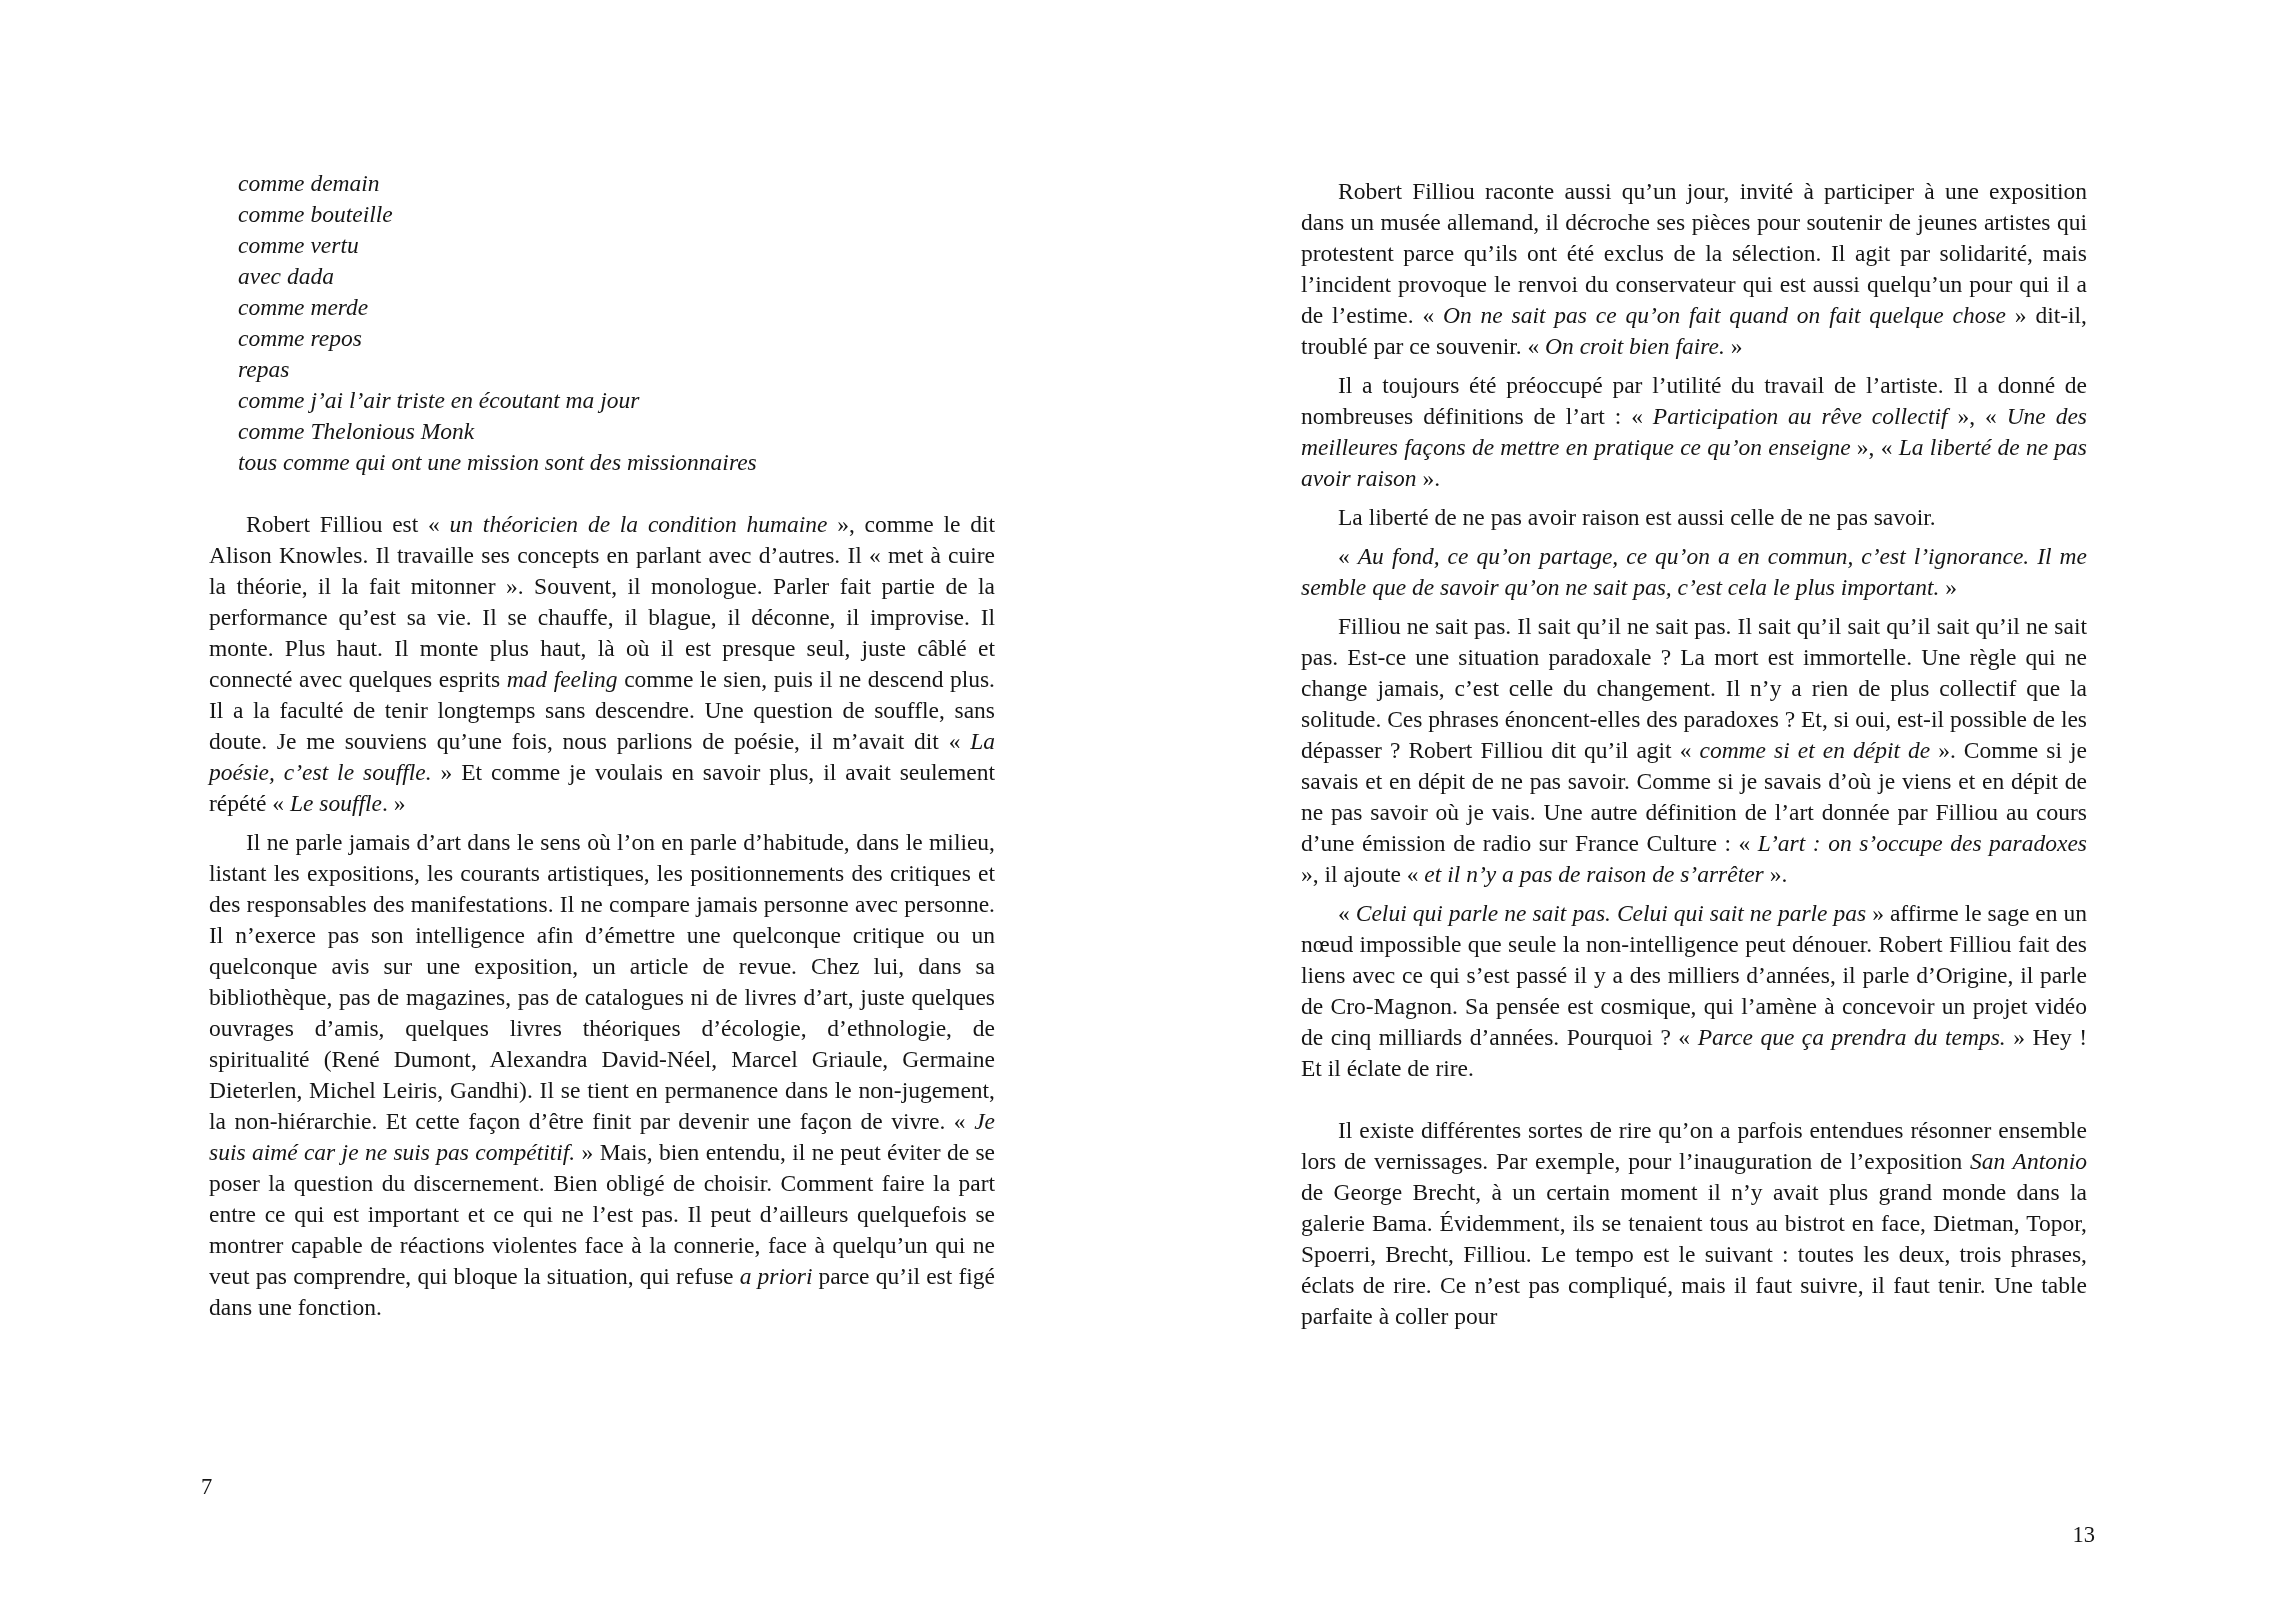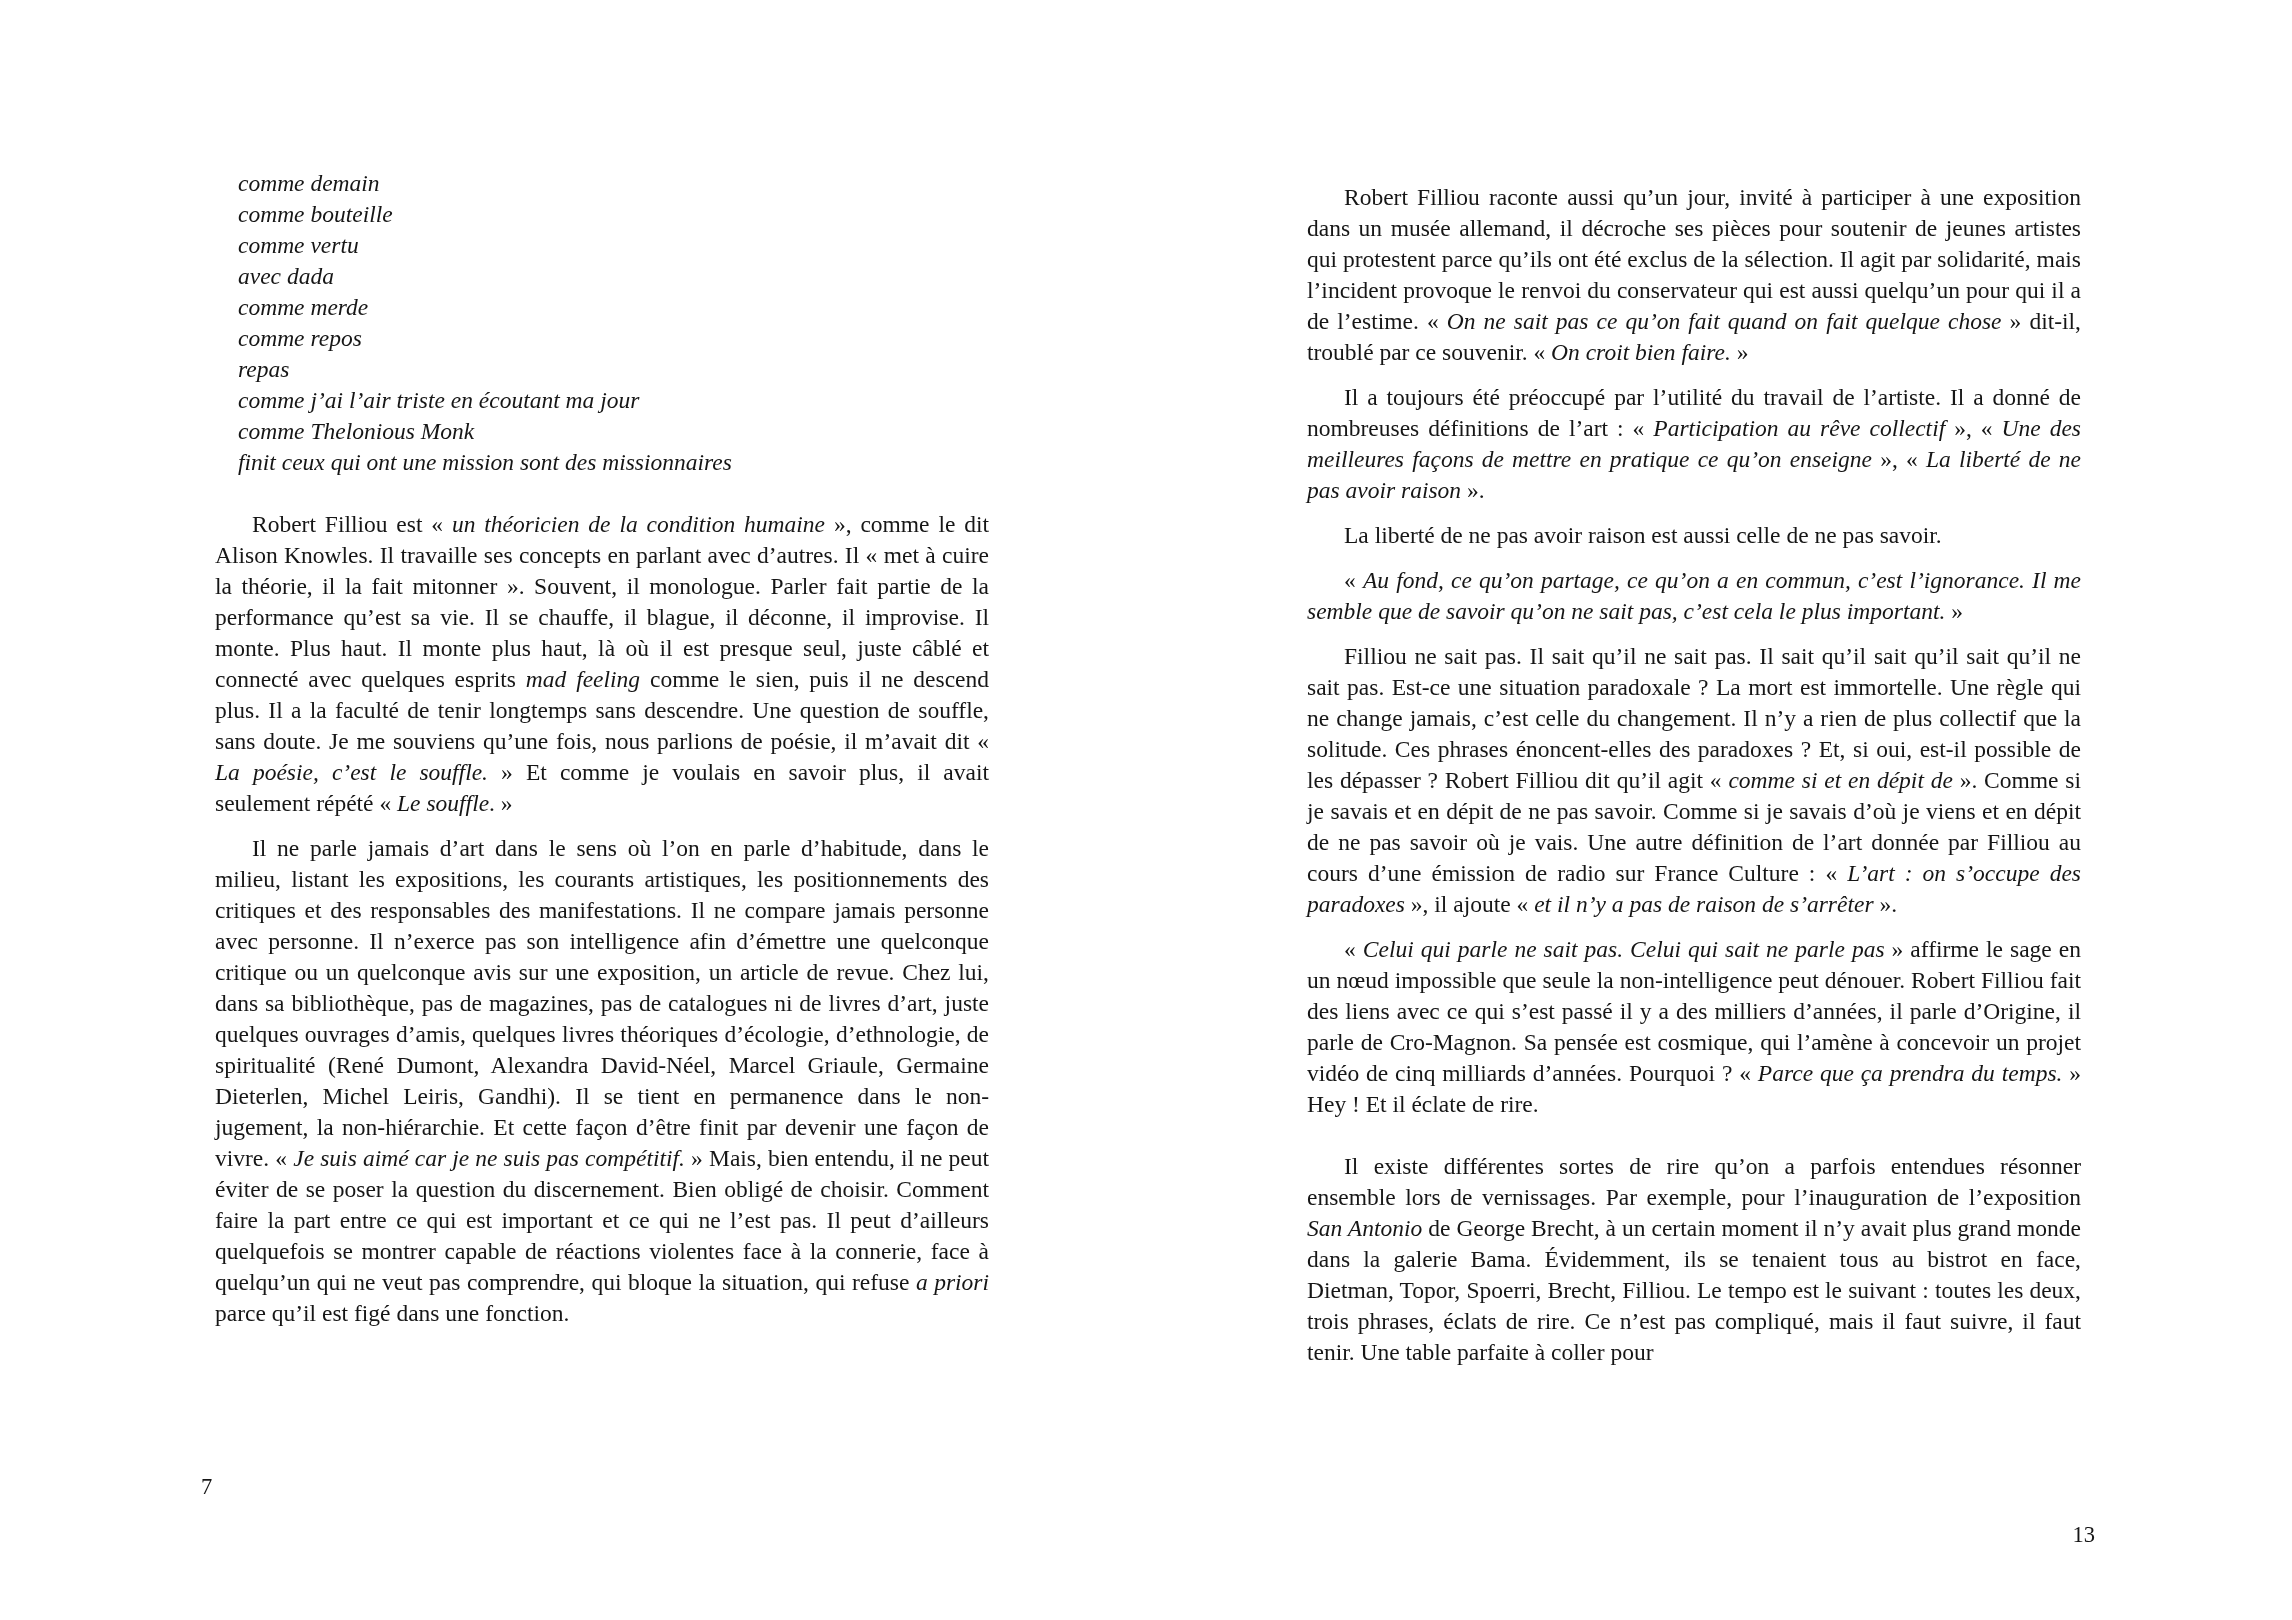--- a/index.html
+++ b/index.html
@@ -30,21 +30,21 @@
     font-size: 23.5px;
     line-height: 31px;
     text-align: justify;
     hyphens: auto;
     -webkit-hyphens: auto;
   }
   #left-page .text-block  { left: 201px; }
   #right-page .text-block { left: 147px; }
 
   .text-block p {
-    margin: 14px;
+    margin: 8px;
     text-indent: 37px;
   }
   .text-block p.space-before {
     margin-top: 31px;
   }
   .poem {
     font-style: italic;
     margin-left: 37px;
     text-align: left;
   }
@@ -79,21 +79,21 @@
       <div class="poem">
         <div class="poem-line">comme demain</div>
         <div class="poem-line">comme bouteille</div>
         <div class="poem-line">comme vertu</div>
         <div class="poem-line">avec dada</div>
         <div class="poem-line">comme merde</div>
         <div class="poem-line">comme repos</div>
         <div class="poem-line">repas</div>
         <div class="poem-line">comme j’ai l’air triste en écoutant ma jour</div>
         <div class="poem-line">comme Thelonious Monk</div>
-        <div class="poem-line">finit ceux qui ont une mission sont des missionnaires</div>
+        <div class="poem-line">tous comme qui ont une mission sont des missionnaires</div>
       </div>
       <p class="space-before"><span>Robert Filliou est « </span><span class="italic">un théoricien de la condition humaine</span><span> », comme le dit Alison Knowles. Il travaille ses concepts en parlant avec d’autres. Il « met à cuire la théorie, il la fait mitonner ». Souvent, il monologue. Parler fait partie de la performance qu’est sa vie. Il se chauffe, il blague, il déconne, il improvise. Il monte. Plus haut. Il monte plus haut, là où il est presque seul, juste câblé et connecté avec quelques esprits </span><span class="italic">mad feeling</span><span> comme le sien, puis il ne descend plus. Il a la faculté de tenir longtemps sans descendre. Une question de souffle, sans doute. Je me souviens qu’une fois, nous parlions de poésie, il m’avait dit « </span><span class="italic">La poésie, c’est le souffle.</span><span> » Et comme je voulais en savoir plus, il avait seulement répété « </span><span class="italic">Le souffle</span><span>. »</span></p>
       <p><span>Il ne parle jamais d’art dans le sens où l’on en parle d’habitude, dans le milieu, listant les expositions, les courants artistiques, les positionnements des critiques et des responsables des manifestations. Il ne compare jamais personne avec personne. Il n’exerce pas son intelligence afin d’émettre une quelconque critique ou un quelconque avis sur une exposition, un article de revue. Chez lui, dans sa bibliothèque, pas de magazines, pas de catalogues ni de livres d’art, juste quelques ouvrages d’amis, quelques livres théoriques d’écologie, d’ethnologie, de spiritualité (René Dumont, Alexandra David-Néel, Marcel Griaule, Germaine Dieterlen, Michel Leiris, Gandhi). Il se tient en permanence dans le non-jugement, la non-hiérarchie. Et cette façon d’être finit par devenir une façon de vivre. « </span><span class="italic">Je suis aimé car je ne suis pas compétitif.</span><span> » Mais, bien entendu, il ne peut éviter de se poser la question du discernement. Bien obligé de choisir. Comment faire la part entre ce qui est important et ce qui ne l’est pas. Il peut d’ailleurs quelquefois se montrer capable de réactions violentes face à la connerie, face à quelqu’un qui ne veut pas comprendre, qui bloque la situation, qui refuse </span><span class="italic">a priori</span><span> parce qu’il est figé dans une fonction.</span></p>
     </div>
   <div class="page-number">7</div>
 </div>
 
 <div class="page" id="right-page">
   <div class="text-block">
       <p><span>Robert Filliou raconte aussi qu’un jour, invité à participer à une exposition dans un musée allemand, il décroche ses pièces pour soutenir de jeunes artistes qui protestent parce qu’ils ont été exclus de la sélection. Il agit par solidarité, mais l’incident provoque le renvoi du conservateur qui est aussi quelqu’un pour qui il a de l’estime. « </span><span class="italic">On ne sait pas ce qu’on fait quand on fait quelque chose</span><span> » dit-il, troublé par ce souvenir. « </span><span class="italic">On croit bien faire.</span><span> »</span></p>

